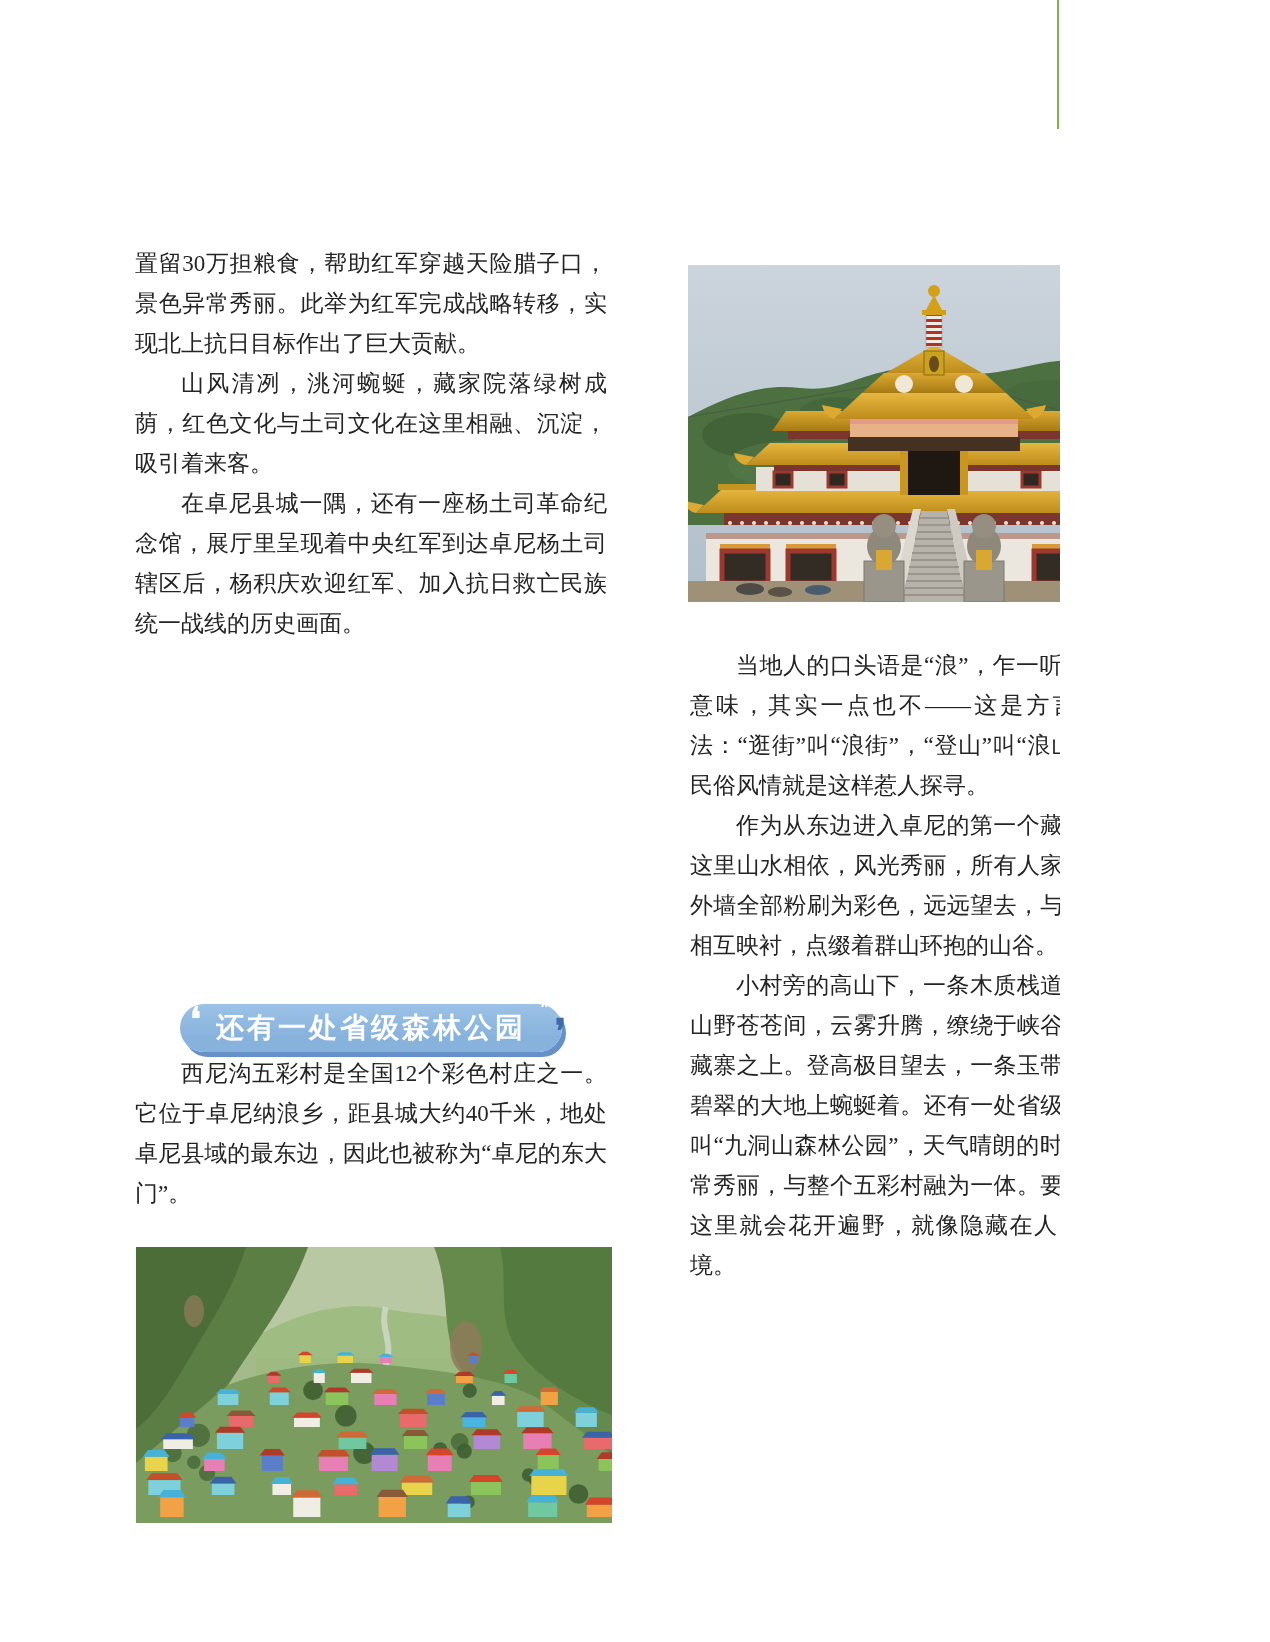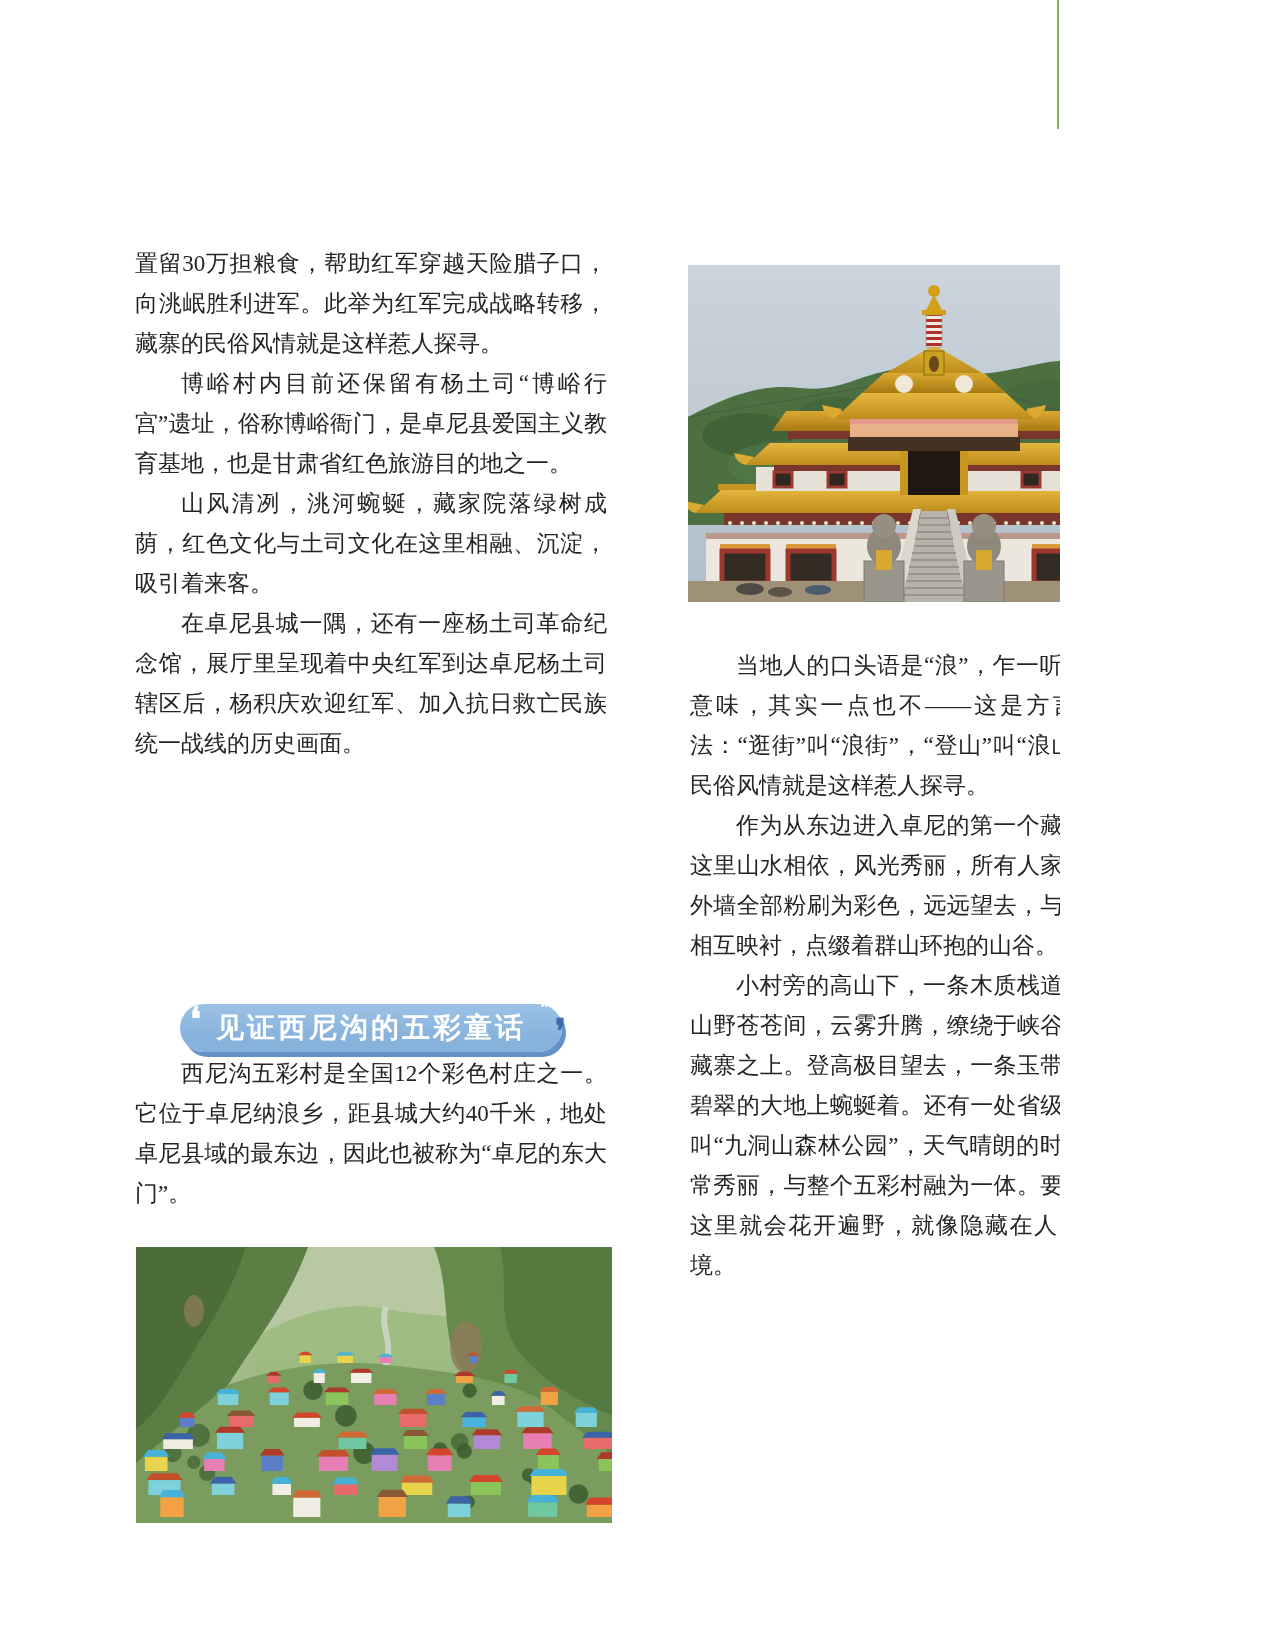--- a/index.html
+++ b/index.html
@@ -186,30 +186,29 @@
         <rect x="188" y="285" width="16" height="20" fill="#d8a832"></rect>
         <rect x="276" y="296" width="40" height="41" fill="#9b968c" stroke="#7d786e"></rect>
         <ellipse cx="296" cy="281" rx="17" ry="19" fill="#8f897c"></ellipse>
         <circle cx="296" cy="261" r="12" fill="#968f81"></circle>
         <rect x="288" y="285" width="16" height="20" fill="#d8a832"></rect>
       </g>
     </svg>
   </div>
 
   <div class="textcol col-left">
-    <p class="no-indent">置留30万担粮食，帮助红军穿越天险腊子口，向洮岷胜利进军。此举为红军完成战略转移，藏寨的民俗风情就是这样惹人探寻。</p>
-    <p>博峪村内目前还保留有杨土司“博峪行宫”遗址，俗称博峪衙门，是卓尼县爱国主义教育基地，也是甘肃省红色旅游目的地之一。</p>
+    <p class="no-indent">置留30万担粮食，帮助红军穿越天险腊子口，景色异常秀丽。此举为红军完成战略转移，实现北上抗日目标作出了巨大贡献。</p>
     <p>山风清冽，洮河蜿蜒，藏家院落绿树成荫，红色文化与土司文化在这里相融、沉淀，吸引着来客。</p>
     <p>在卓尼县城一隅，还有一座杨土司革命纪念馆，展厅里呈现着中央红军到达卓尼杨土司辖区后，杨积庆欢迎红军、加入抗日救亡民族统一战线的历史画面。</p>
   </div>
 
   <div class="badge-wrap">
     <div class="badge">
       <span class="q-open">❛</span>
-      <span class="badge-text">见证西尼沟的五彩童话</span>
+      <span class="badge-text">还有一处省级森林公园</span>
       <span class="q-swirl">〞</span>
       <span class="q-close">❜</span>
     </div>
   </div>
 
   <div class="textcol col-left-2">
     <p>西尼沟五彩村是全国12个彩色村庄之一。它位于卓尼纳浪乡，距县城大约40千米，地处卓尼县域的最东边，因此也被称为“卓尼的东大门”。</p>
   </div>
 
   <div class="figure fig-village">

